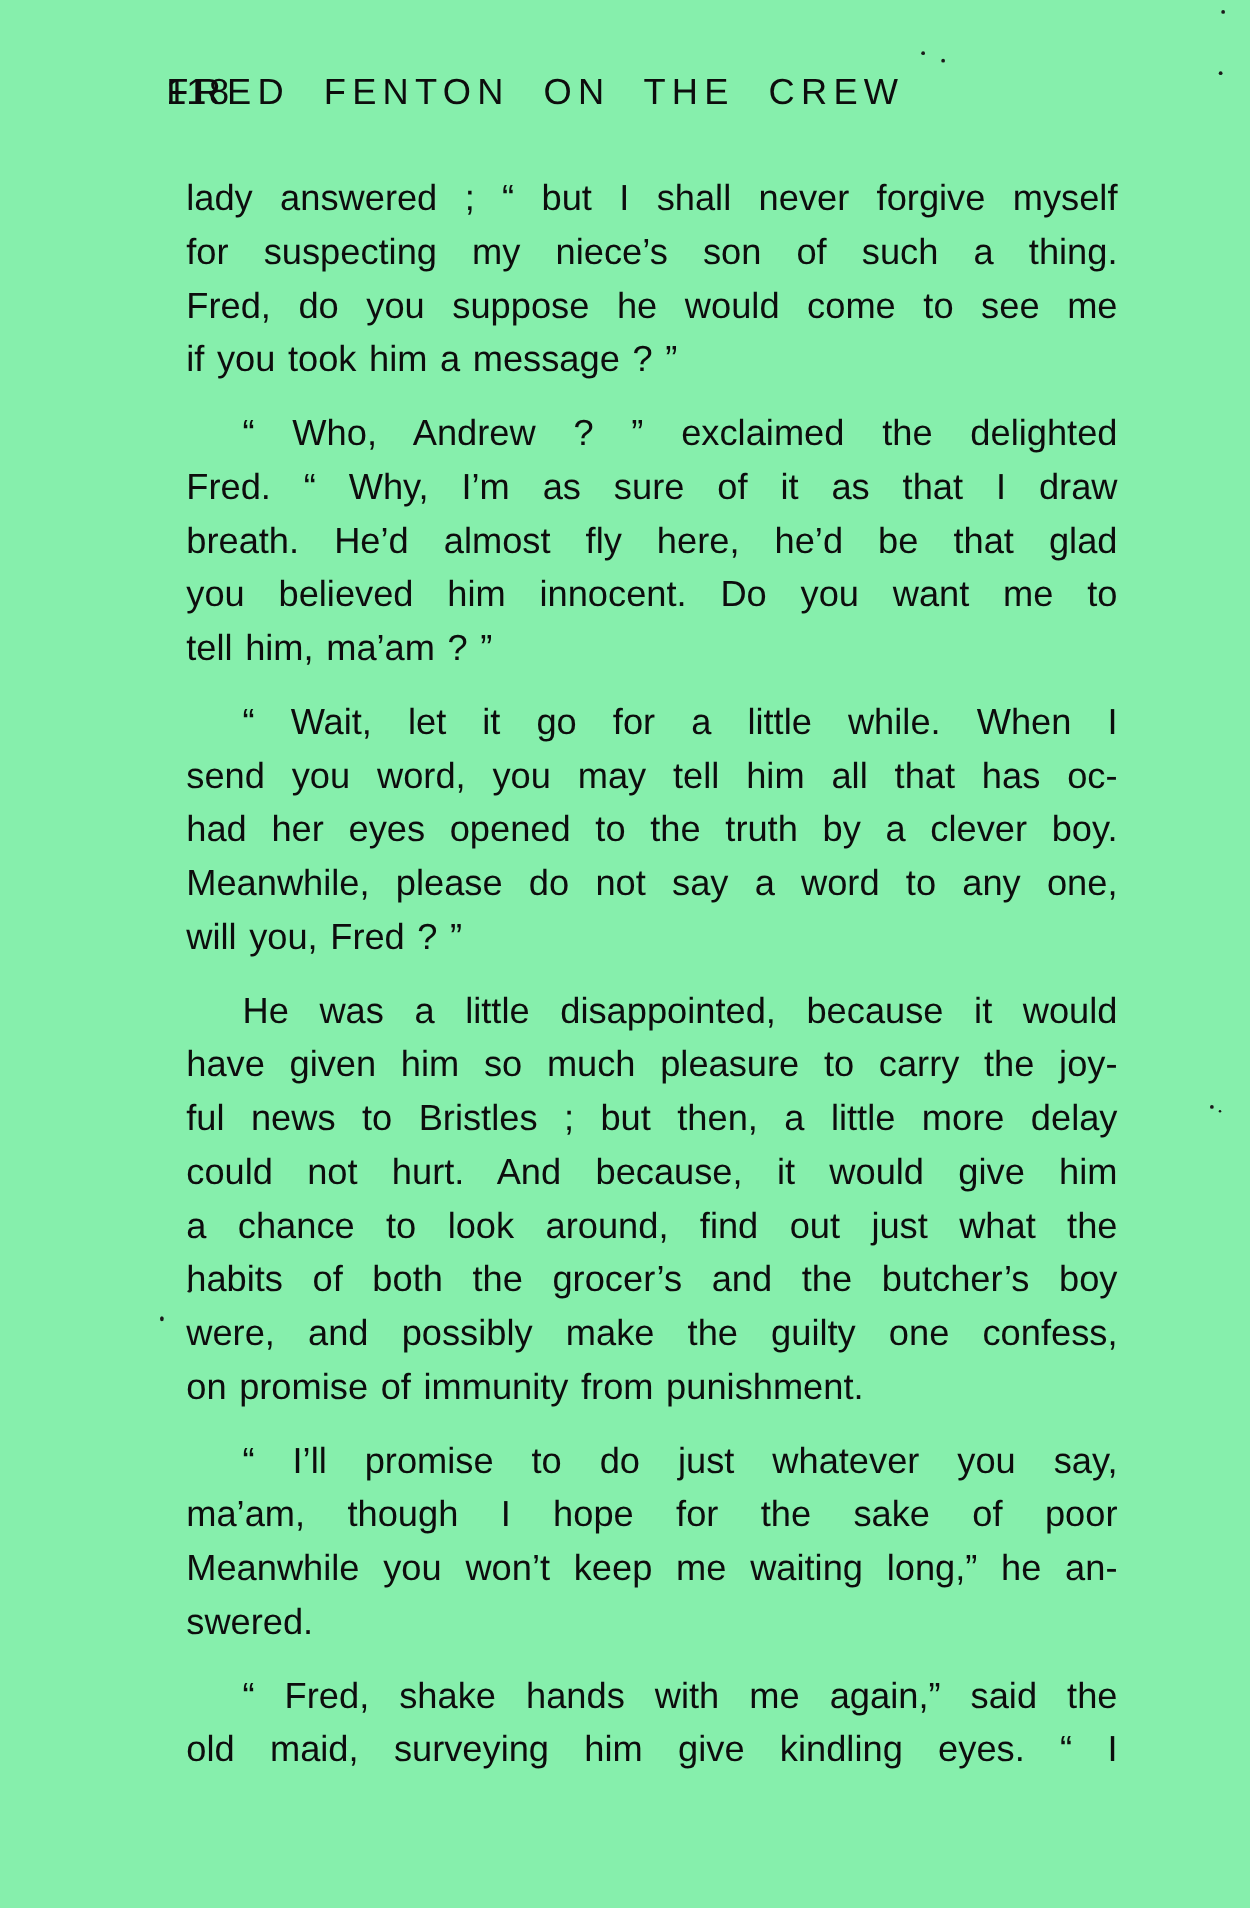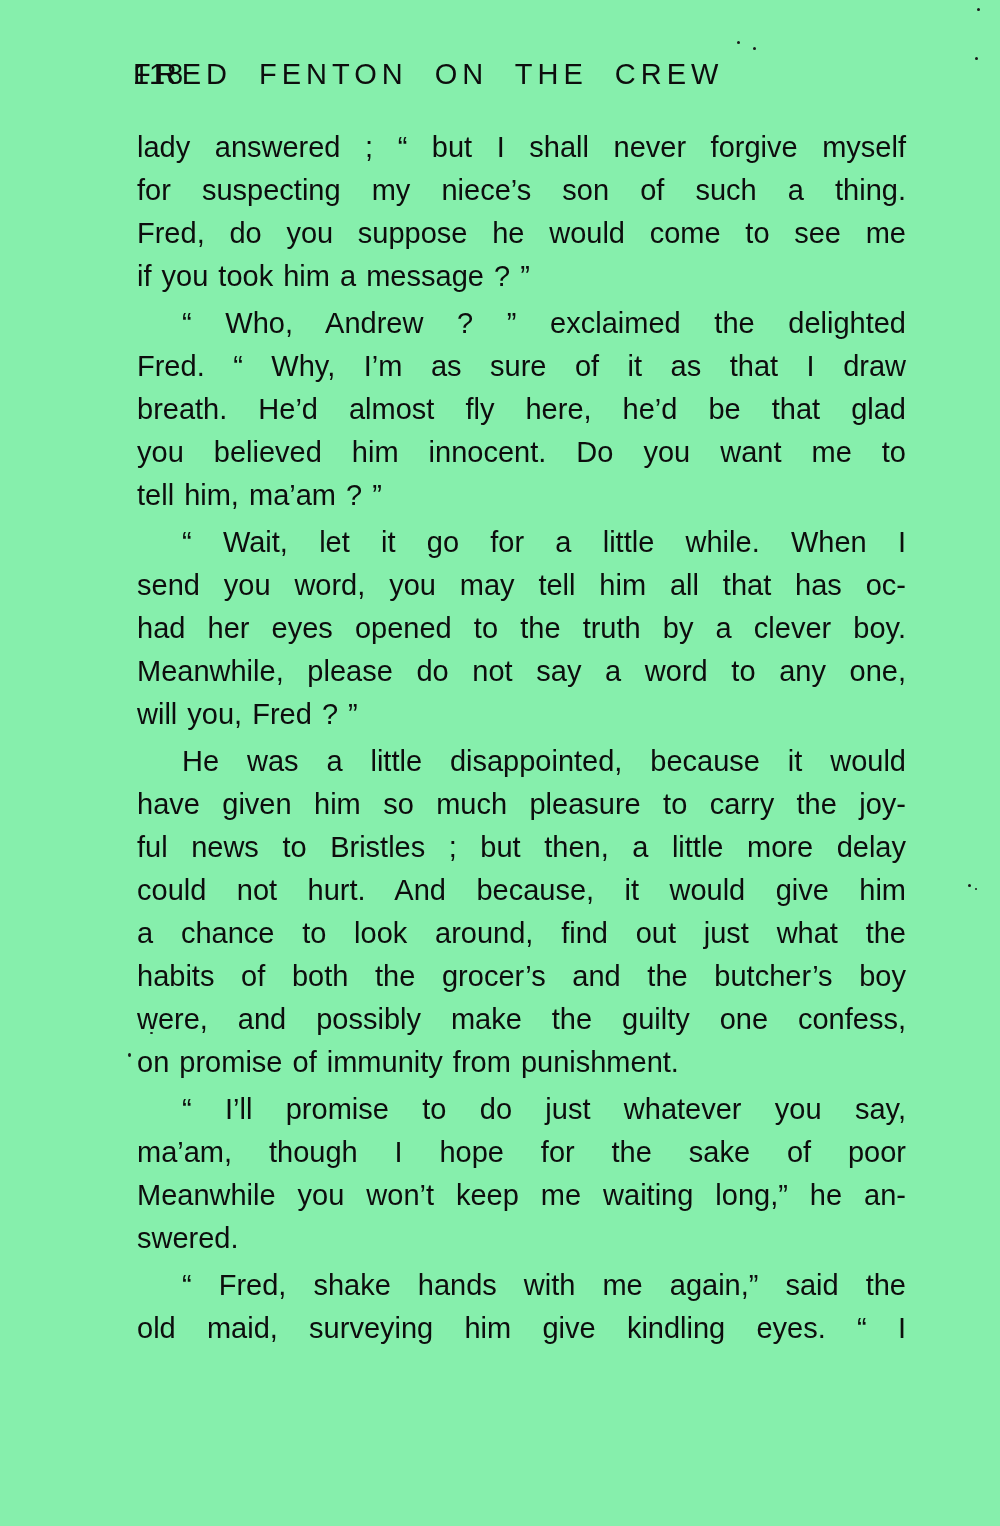--- a/index.html
+++ b/index.html
@@ -40,21 +40,21 @@
     word-spacing: 14px;
   }
   
   .body-text {
     position: absolute;
     top: 122px;
     left: 133px;
     width: 777px;
   }
   .para {
-    margin: 4px;
+    margin: 16px;
     padding: 0;
   }
   .line {
     display: block;
     height: 43px;
     line-height: 43px;
     font-size: 29px;
     word-spacing: 2px;
     text-align: justify;
     text-align-last: justify;

